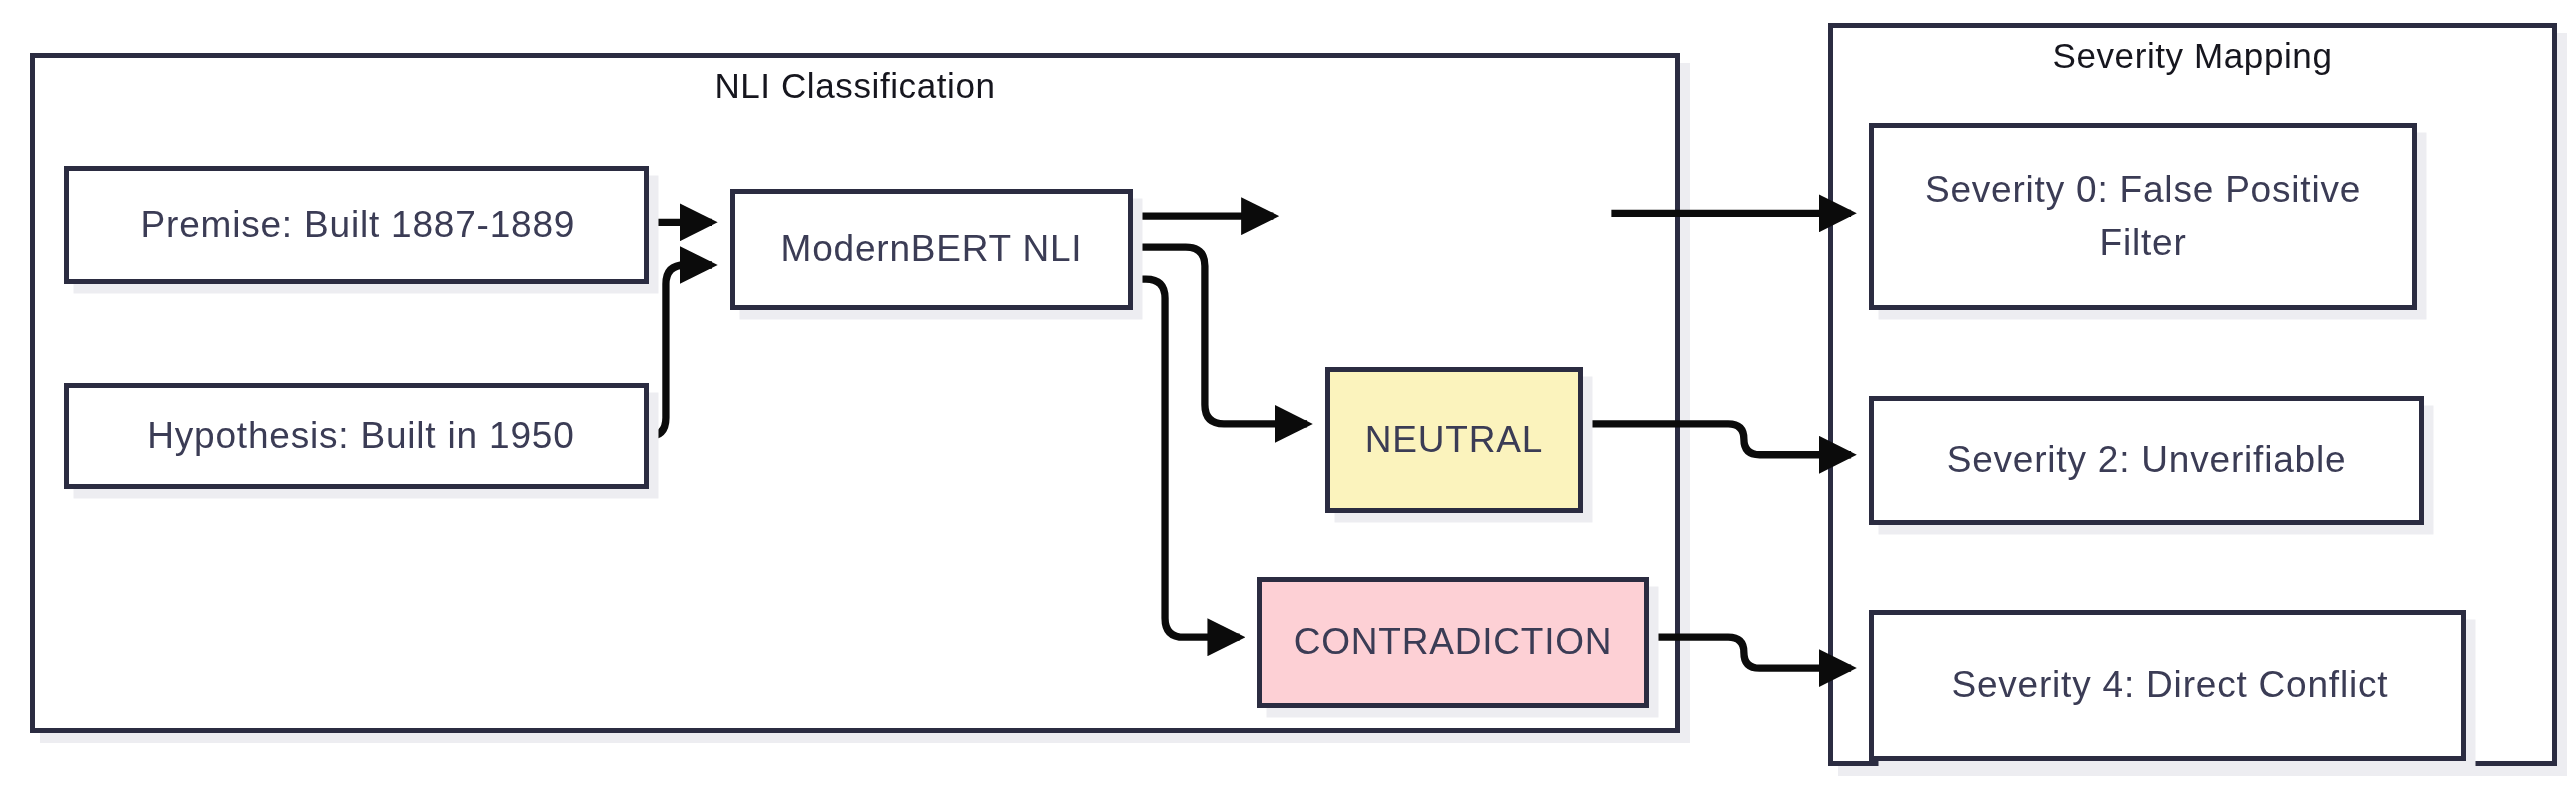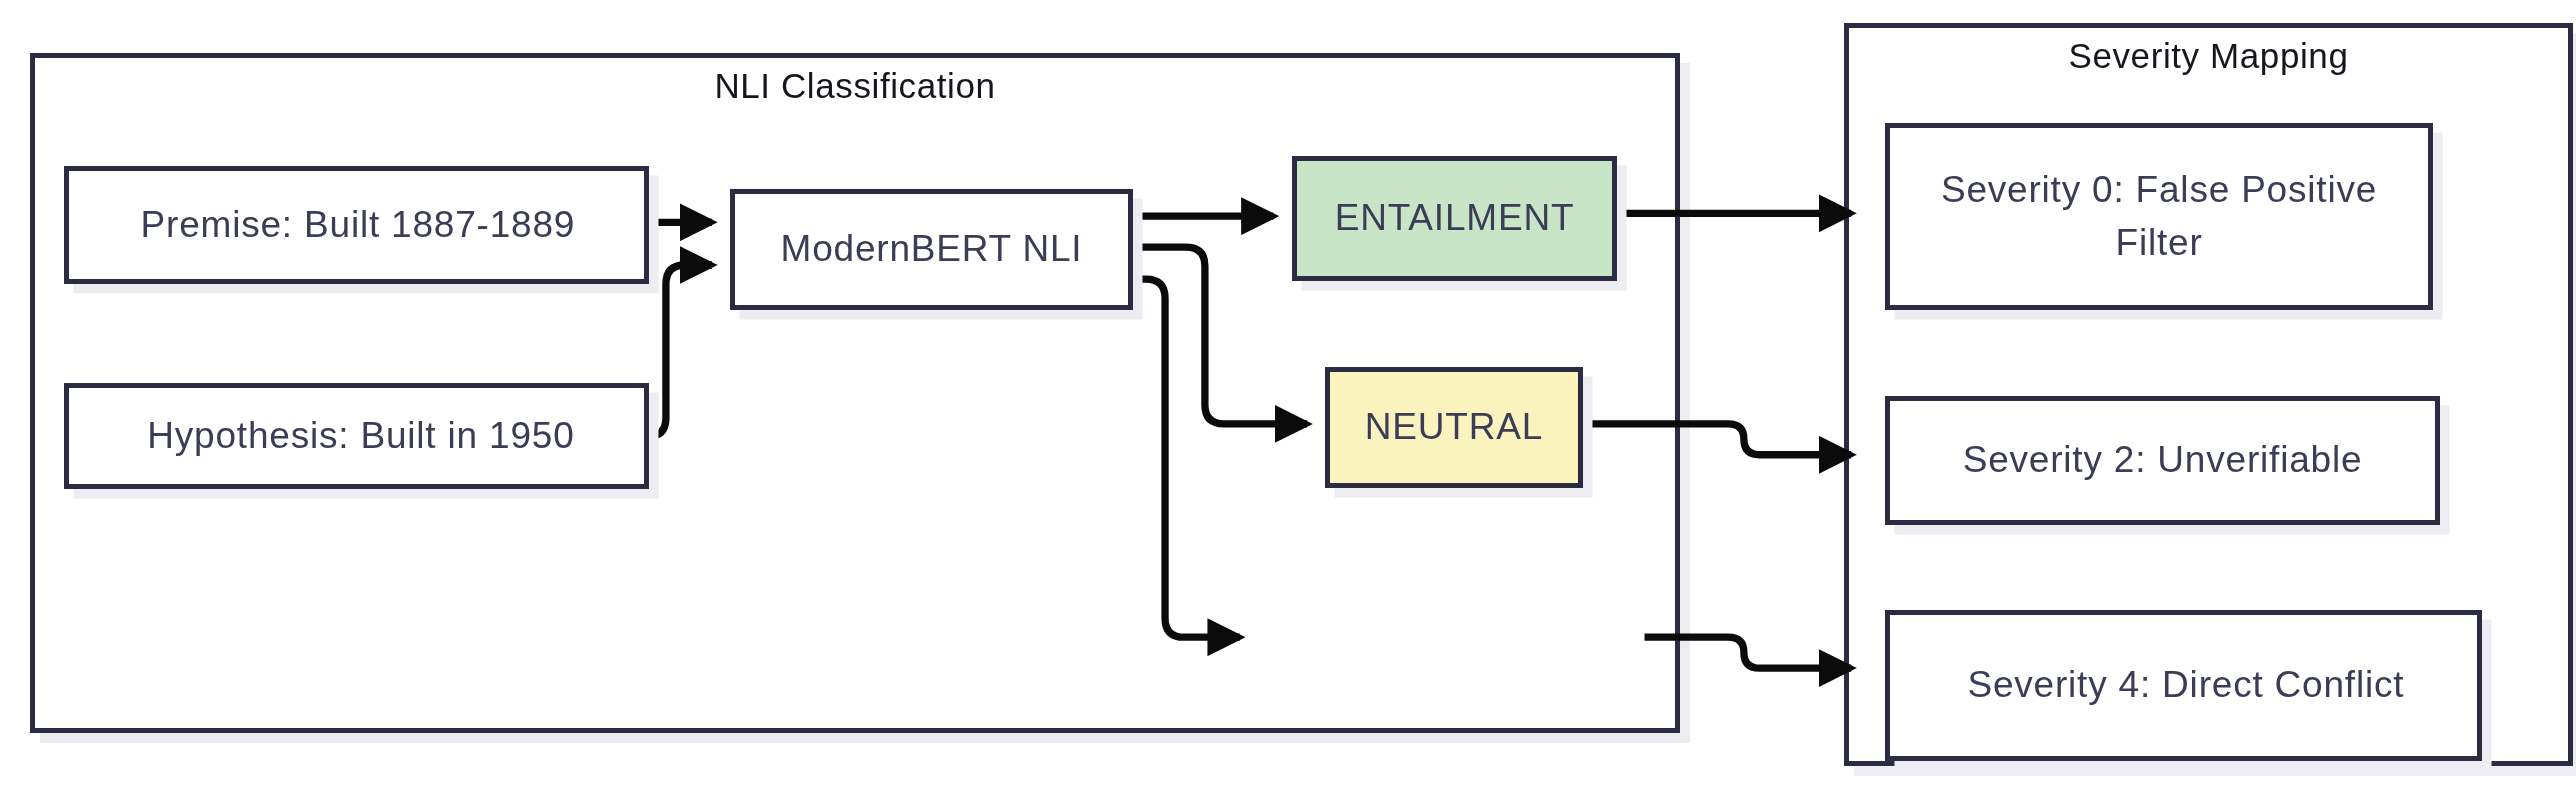--- a/index.html
+++ b/index.html
@@ -84,31 +84,31 @@
     </div>
 
     <div class="node" style="left:29px;top:325px;width:585px;height:106px;padding-left:20px;">
       <span>Hypothesis: Built in 1950</span>
     </div>
 
     <div class="node" style="left:695px;top:131px;width:403px;height:121px;align-items:center;">
       <span>ModernBERT NLI</span>
     </div>
 
-    <div class="node" style="left: 1257px; top: 98px; width: 325px; height: 125px; background-color: rgb(201, 229, 200);">
-      <span>ENTAILMENT</span>
-    </div>
 
-    <div class="node" style="left: 1290px; top: 309px; width: 258px; height: 121px; background-color: rgb(251, 243, 189);">
+    <div class="node" style="left: 1290px; top: 309px; width: 258px; height: 146px; background-color: rgb(251, 243, 189);">
       <span>NEUTRAL</span>
     </div>
 
+    <div class="node" style="left: 1222px; top: 519px; width: 392px; height: 131px; background-color: rgb(253, 208, 213);">
+      <span>CONTRADICTION</span>
+    </div>
   </div>
 
-  <div class="container" style="left:1828px;top:23px;width:729px;height:743px;margin-left:16px;">
+  <div class="container" style="left:1828px;top:23px;width:729px;height:743px;">
     <div class="container-title">Severity Mapping</div>
 
     <div class="node" style="left:36px;top:95px;width:548px;height:187px;">
       <span>Severity 0: False Positive Filter</span>
     </div>
 
     <div class="node" style="left:36px;top:368px;width:555px;height:129px;text-align:center;">
       <span>Severity 2: Unverifiable</span>
     </div>
 

